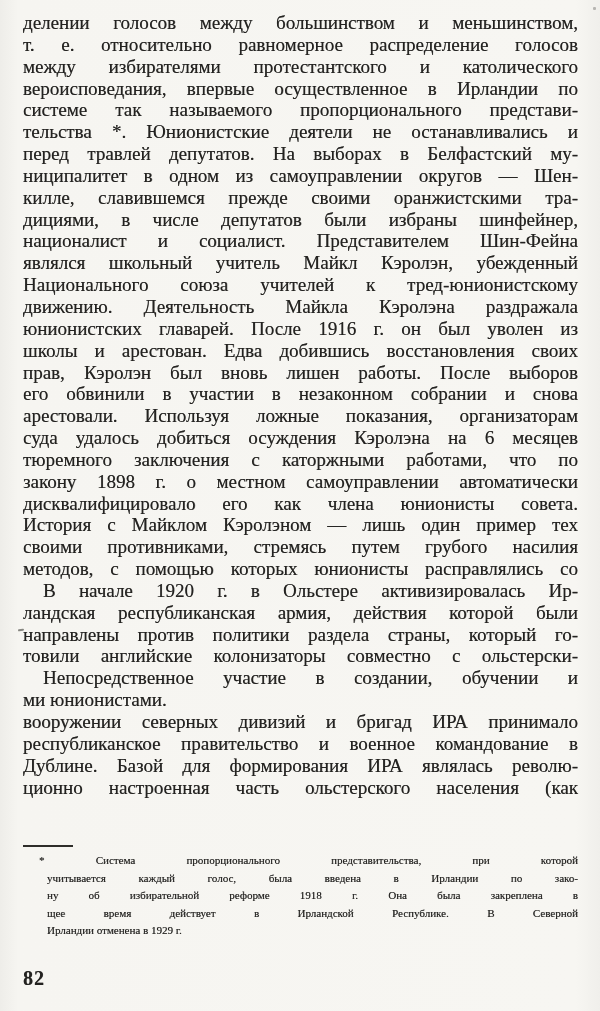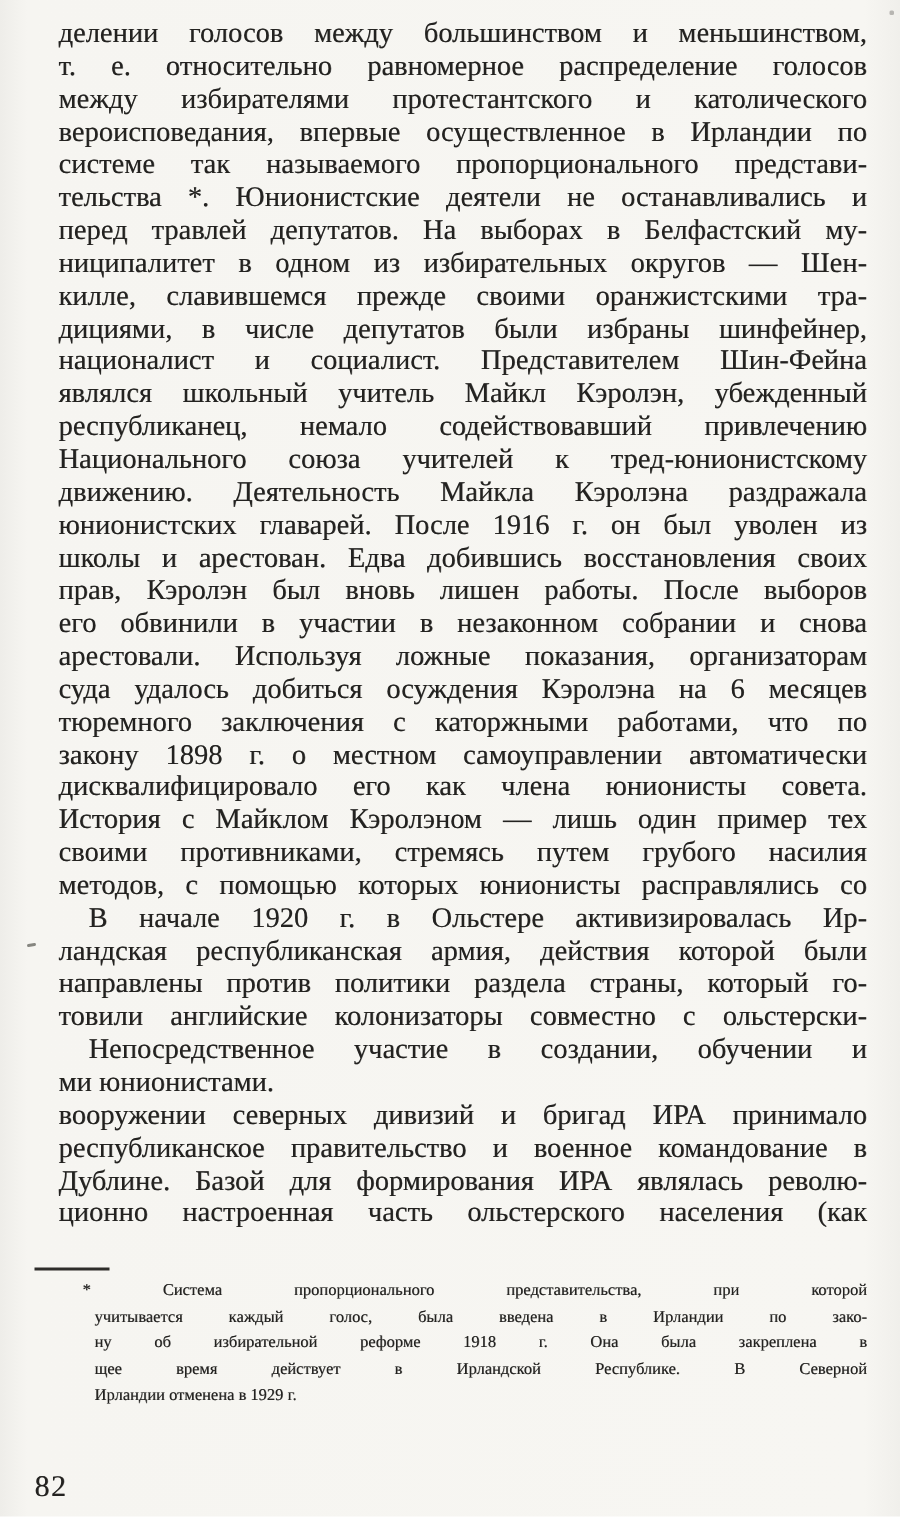--- a/index.html
+++ b/index.html
@@ -18,21 +18,20 @@
     top: 12px;
     width: 555px;
   }
   .line {
     font-size: 19px;
     line-height: 21.85px;
     text-align: justify;
     text-align-last: justify;
     white-space: normal;
     text-shadow: 0.3px 0 0 rgba(35, 34, 32, 0.55);
-    margin-left: 16px;
   }
   .line.indent { text-indent: 20px; font-family: Liberation Serif, serif; }
   .line.flush { text-align-last: left; }
   .footnote-rule {
     position: absolute;
     left: 23px;
     top: 845px;
     width: 50px;
     height: 2px;
     background: #2e2d2a;
@@ -46,25 +45,24 @@
   .fn-line {
     font-size: 11px;
     line-height: 17.6px;
   }
   .fn-first { text-indent: -8px; }
   .page-number {
     position: absolute;
     left: 23px;
     top: 967px;
     font-size: 20px;
-    font-weight: 400;
+    font-weight: 700;
     letter-spacing: 1px;
     color: #232220;
     text-shadow: 0.3px 0 0 rgba(35, 34, 32, 0.55);
-    margin-top: 13px;
   }
   .speck {
     position: absolute;
     background: #4a4944;
     border-radius: 1px;
   }
   .speck-1 { left: 18px; top: 629px; width: 6px; height: 2px; opacity: 0.65; transform: rotate(-8deg); }
   .speck-2 { left: 593px; top: 7px; width: 3px; height: 3px; opacity: 0.35; }
 </style>
 </head>
@@ -72,26 +70,25 @@
 
 <div class="page">
   <div class="body-text">
       <div class="line">делении голосов между большинством и меньшинством,</div>
       <div class="line">т. е. относительно равномерное распределение голосов</div>
       <div class="line">между избирателями протестантского и католического</div>
       <div class="line">вероисповедания, впервые осуществленное в Ирландии по</div>
       <div class="line">системе так называемого пропорционального представи-</div>
       <div class="line">тельства *. Юнионистские деятели не останавливались и</div>
       <div class="line">перед травлей депутатов. На выборах в Белфастский му-</div>
-      <div class="line">ниципалитет в одном из избирательных округов — Шен-</div>
+      <div class="line">ниципалитет в одном из самоуправлении округов — Шен-</div>
       <div class="line">килле, славившемся прежде своими оранжистскими тра-</div>
       <div class="line">дициями, в числе депутатов были избраны шинфейнер,</div>
       <div class="line">националист и социалист. Представителем Шин-Фейна</div>
       <div class="line">являлся школьный учитель Майкл Кэролэн, убежденный</div>
-      <div class="line">республиканец, немало содействовавший привлечению</div>
       <div class="line">Национального союза учителей к тред-юнионистскому</div>
       <div class="line">движению. Деятельность Майкла Кэролэна раздражала</div>
       <div class="line">юнионистских главарей. После 1916 г. он был уволен из</div>
       <div class="line">школы и арестован. Едва добившись восстановления своих</div>
       <div class="line">прав, Кэролэн был вновь лишен работы. После выборов</div>
       <div class="line">его обвинили в участии в незаконном собрании и снова</div>
       <div class="line">арестовали. Используя ложные показания, организаторам</div>
       <div class="line">суда удалось добиться осуждения Кэролэна на 6 месяцев</div>
       <div class="line">тюремного заключения с каторжными работами, что по</div>
       <div class="line">закону 1898 г. о местном самоуправлении автоматически</div>

